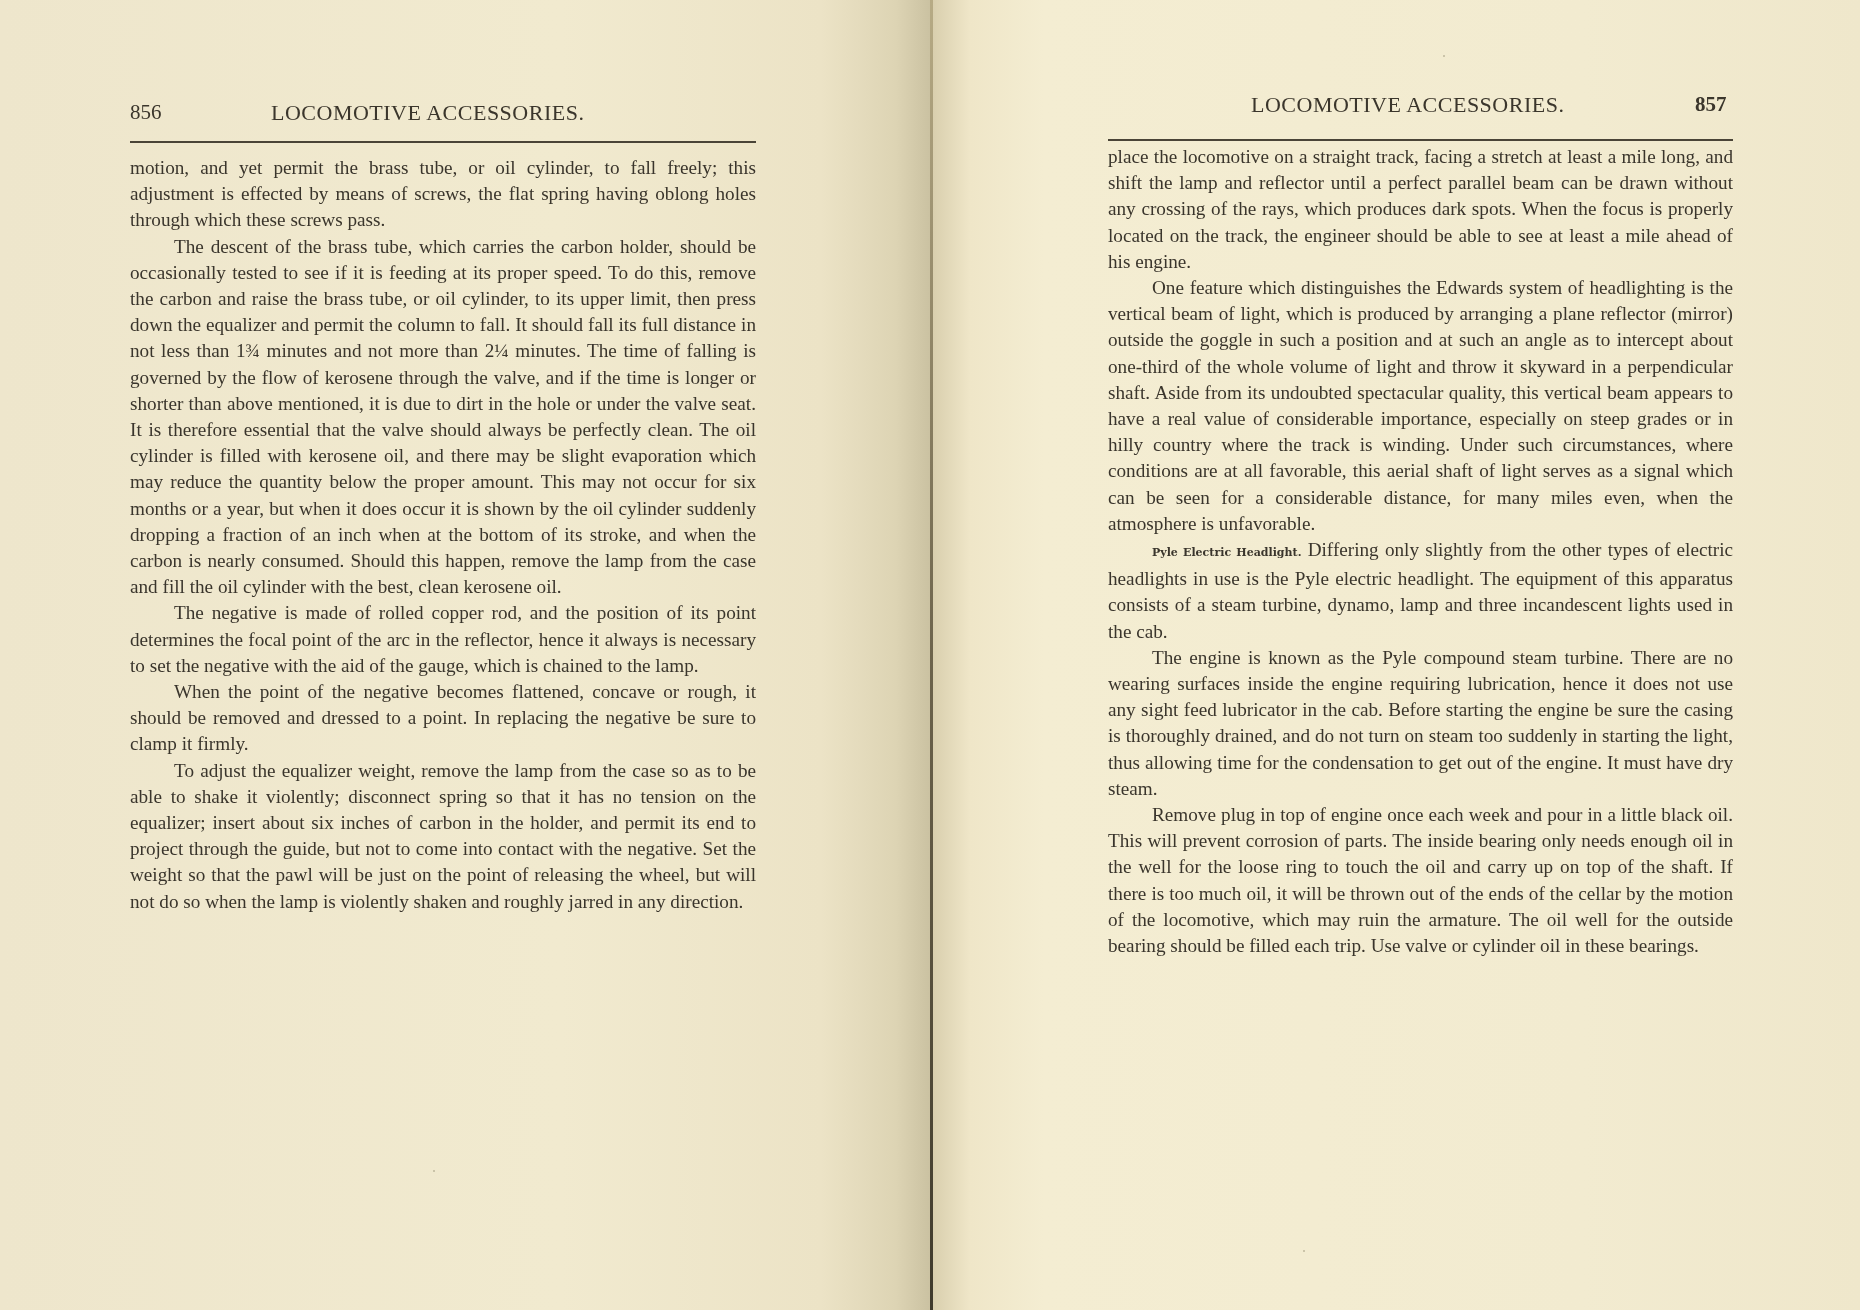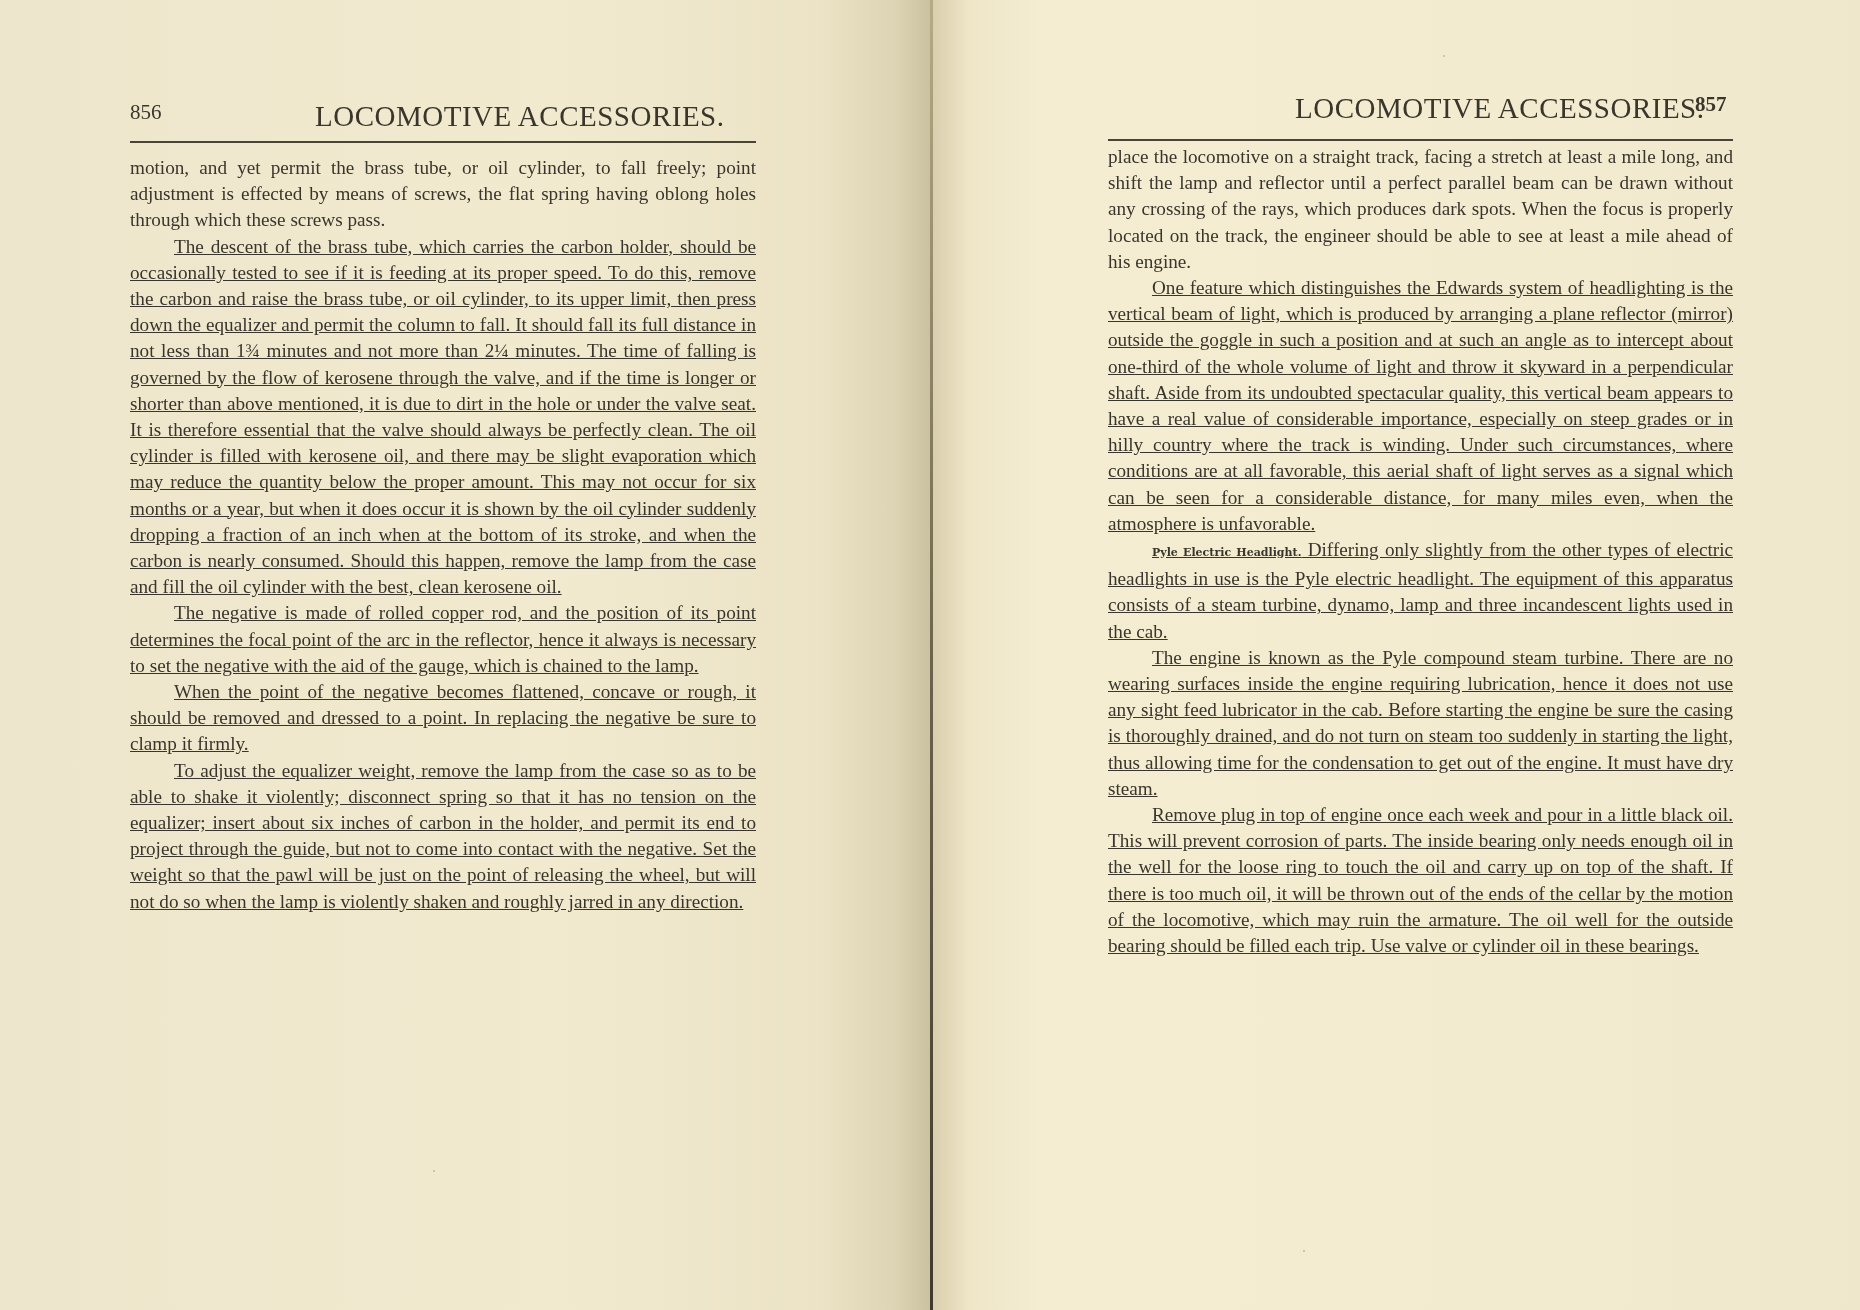--- a/index.html
+++ b/index.html
@@ -15,43 +15,43 @@
     background: linear-gradient(90deg, #eee6cc 0%, #f1eacf 60%, #ece3c6 88%, #ddd4b4 96%, #c9c0a0 100%);
   }
   .page-right {
     left:933px; width:927px;
     background: linear-gradient(90deg, #d9cfae 0%, #efe6c8 4%, #f4edd2 12%, #f2ebd0 70%, #efe7cb 100%);
   }
   .spine {
     position:absolute; left:930px; top:0; width:3px; height:1310px;
     background: linear-gradient(180deg,#b7ab85 0%, #6d644c 50%, #3f3a2c 100%);
   }
-  .running-head { position:absolute; font-size:29px; letter-spacing:0.5px; color:#3b362c;margin-left:44px; }
+  .running-head { position:absolute; font-size:22px; letter-spacing:0.5px; color:#3b362c; }
   .folio { position:absolute; font-size:21px; color:#3b362c; }
   .rule { position:absolute; height:2px; background:#4a4437; }
   .text-block {
     position:absolute; font-size:19.2px; line-height:26.2px;
     text-align:justify; color:#3a352c;
   }
   .text-block p { margin:0; text-indent:0; }
-  .text-block p.indent { text-indent:44px;text-decoration:underline; }
+  .text-block p.indent { text-indent:44px; }
   .text-block .run-in { font-family:"DejaVu Serif",serif; font-weight:bold; font-size:11px; }
   .text-block .last-line { text-align-last:justify; }
   .fleck { position:absolute; width:2px; height:2px; border-radius:50%; background:#9b927a; opacity:.6; }
 </style>
 </head>
 <body>
 
 <div class="page page-left">
   <div class="folio" style="left:130px; top:100px;">856</div>
   <div class="running-head" style="left:271px; top:100px;">LOCOMOTIVE ACCESSORIES.</div>
   <div class="rule" style="left:130px; top:141px; width:626px;"></div>
 
   <div class="text-block" style="left:130px; top:155px; width:626px;">
-    <p>motion, and yet permit the brass tube, or oil cylinder, to fall freely; point adjustment is effected by means of screws, the flat spring having oblong holes through which these screws pass.</p>
+    <p>motion, and yet permit the brass tube, or oil cylinder, to fall freely; this adjustment is effected by means of screws, the flat spring having oblong holes through which these screws pass.</p>
     <p class="indent">The descent of the brass tube, which carries the carbon holder, should be occasionally tested to see if it is feeding at its proper speed.  To do this, remove the carbon and raise the brass tube, or oil cylinder, to its upper limit, then press down the equalizer and permit the column to fall.  It should fall its full distance in not less than 1¾ minutes and not more than 2¼ minutes. The time of falling is governed by the flow of kerosene through the valve, and if the time is longer or shorter than above mentioned, it is due to dirt in the hole or under the valve seat. It is therefore essential that the valve should always be perfectly clean.  The oil cylinder is filled with kerosene oil, and there may be slight evaporation which may reduce the quantity below the proper amount.  This may not occur for six months or a year, but when it does occur it is shown by the oil cylinder suddenly dropping a fraction of an inch when at the bottom of its stroke, and when the carbon is nearly consumed.  Should this happen, remove the lamp from the case and fill the oil cylinder with the best, clean kerosene oil.</p>
     <p class="indent">The negative is made of rolled copper rod, and the position of its point determines the focal point of the arc in the reflector, hence it always is necessary to set the negative with the aid of the gauge, which is chained to the lamp.</p>
     <p class="indent">When the point of the negative becomes flattened, concave or rough, it should be removed and dressed to a point.  In replacing the negative be sure to clamp it firmly.</p>
     <p class="indent">To adjust the equalizer weight, remove the lamp from the case so as to be able to shake it violently; disconnect spring so that it has no tension on the equalizer; insert about six inches of carbon in the holder, and permit its end to project through the guide, but not to come into contact with the negative.  Set the weight so that the pawl will be just on the point of releasing the wheel, but will not do so when the lamp is violently shaken and roughly jarred in any direction.</p>
   </div>
 
   <div class="fleck" style="left:433px; top:1170px;"></div>
 </div>
 
 <div class="spine"></div>

